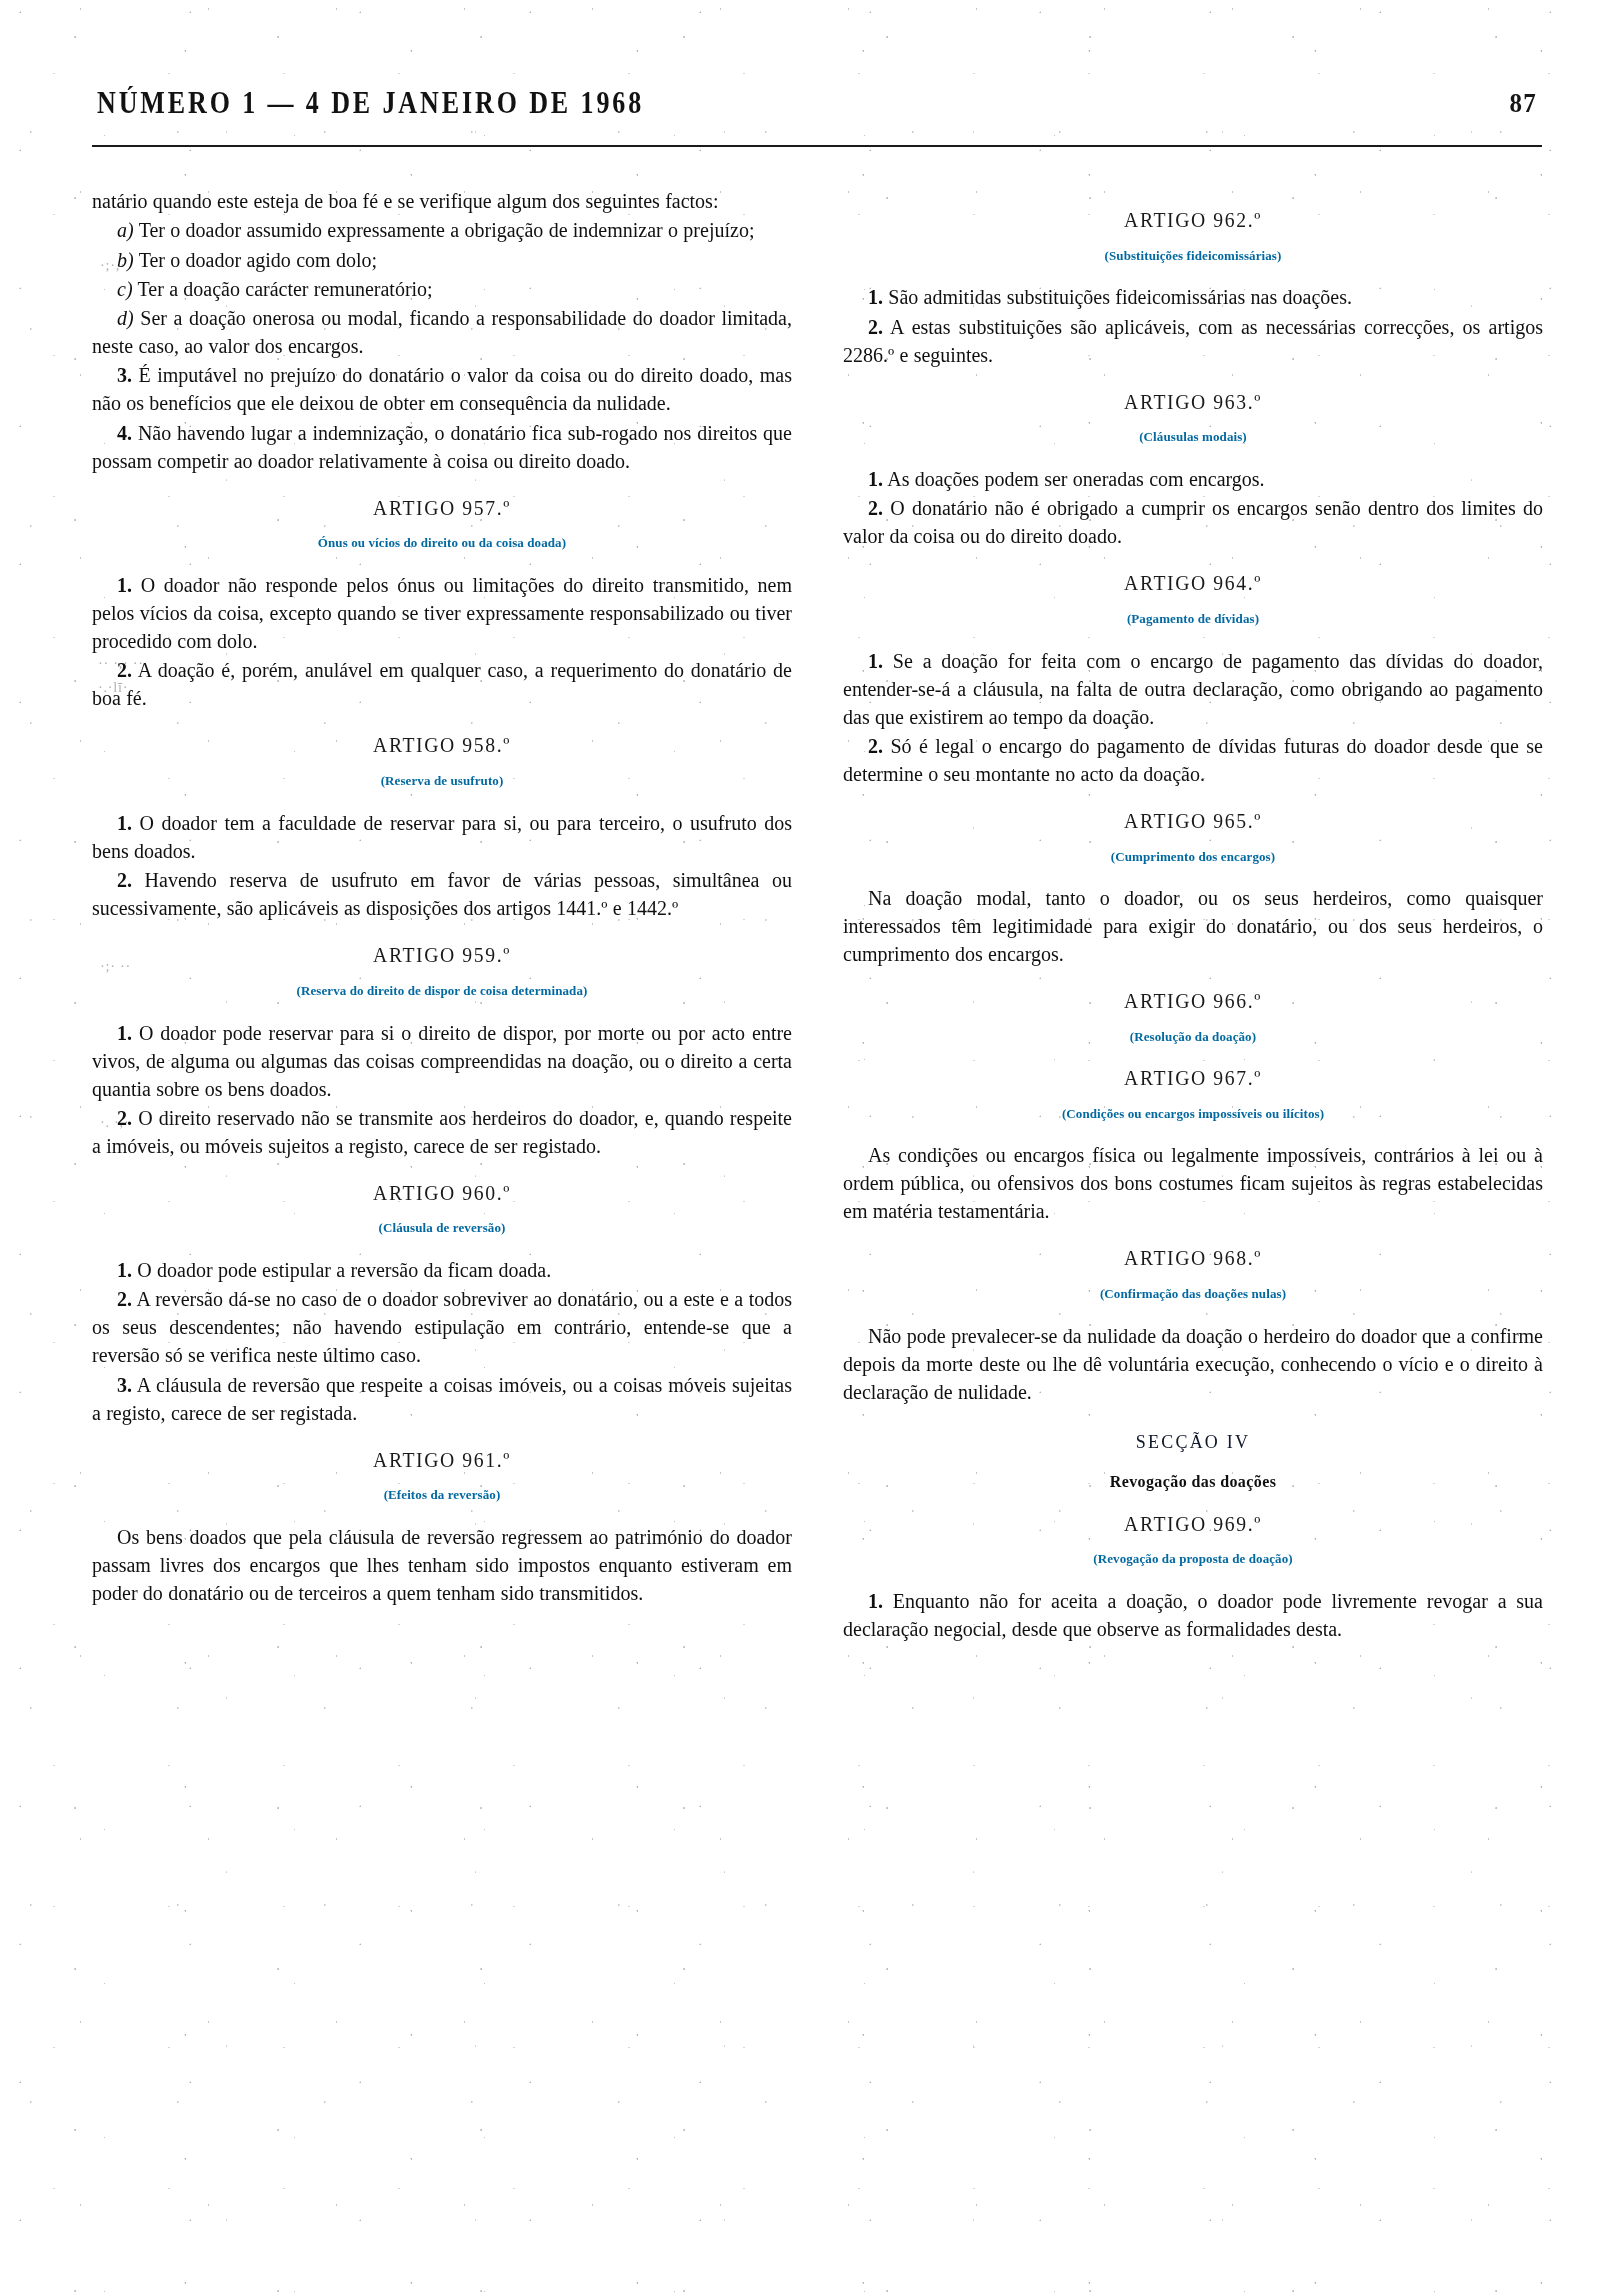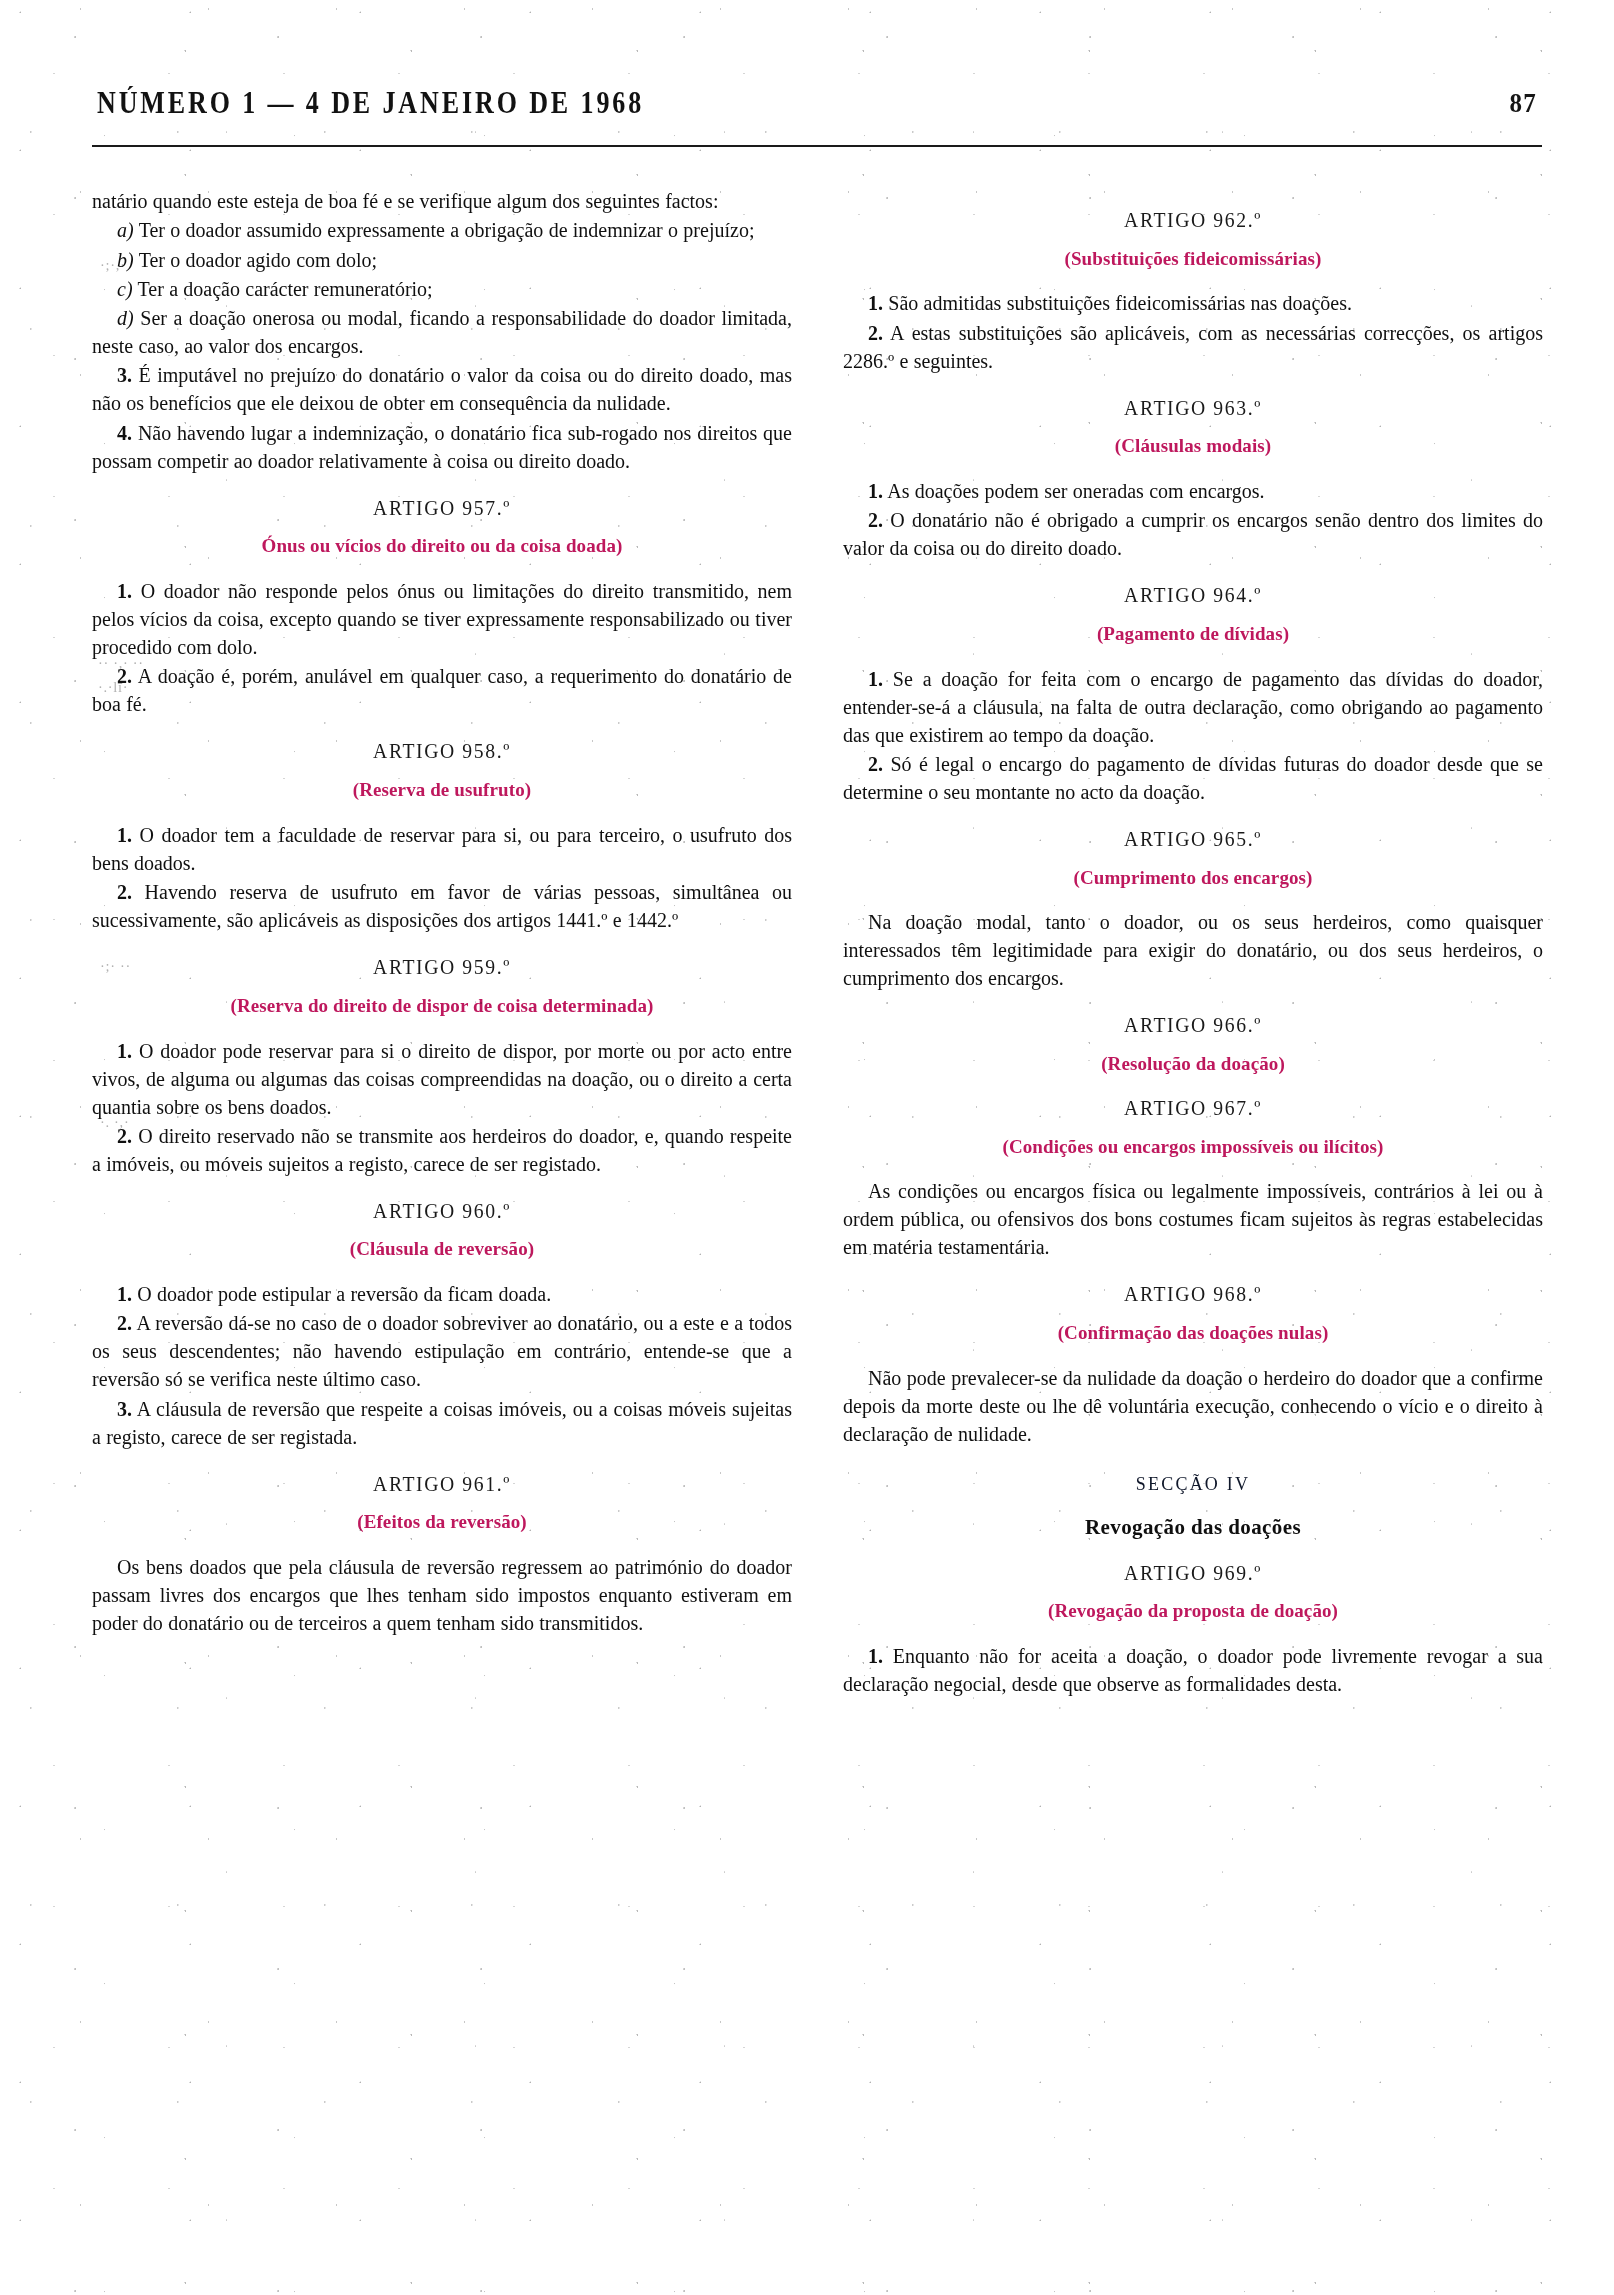--- a/index.html
+++ b/index.html
@@ -127,37 +127,37 @@
     text-align: center;
     font-size: 19.7px;
     letter-spacing: 1.6px;
     color: #1a1a1a;
     font-weight: 400;
     transform: scaleY(1.06);
   }
   .art-sub {
     margin: 15.7px 0 19.7px 0;
     text-align: center;
-    font-size: 19px;
+    font-size: 13px;
     font-weight: 700;
     letter-spacing: 0.1px;
-    color: #be185d;
+    color: #0369a1;
   }
 
   .sec-head {
     margin: 26px 0 0 0;
     text-align: center;
     font-size: 18px;
     letter-spacing: 2.2px;
     color: #0f172a;
   }
   .sec-title {
     margin: 19.7px 0 0 0;
     text-align: center;
-    font-size: 21px;
+    font-size: 16px;
     font-weight: 700;
     letter-spacing: 0.4px;
     color: #0f0f0f;
   }
 
   
   .ghost {
     position: absolute;
     color: rgba(0,0,0,0.32);
     font-size: 14.4px;

